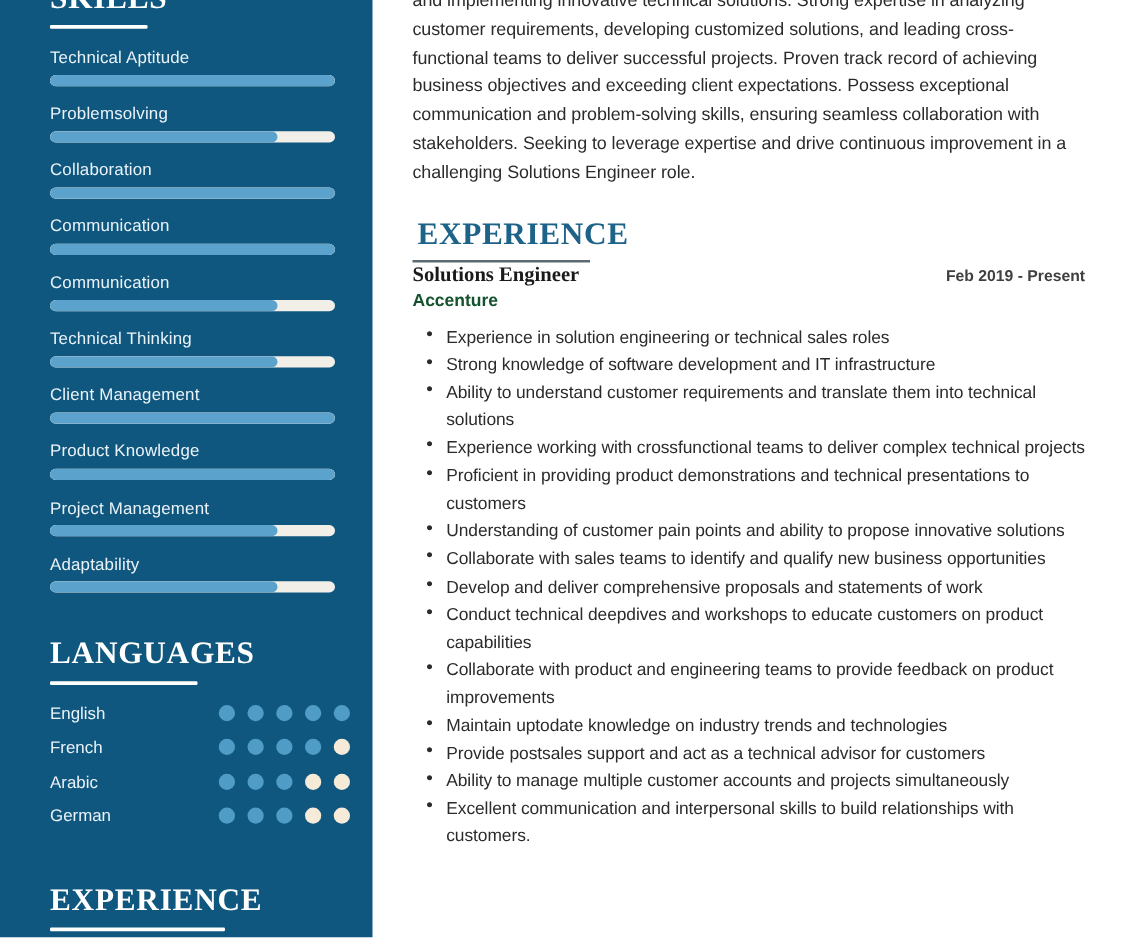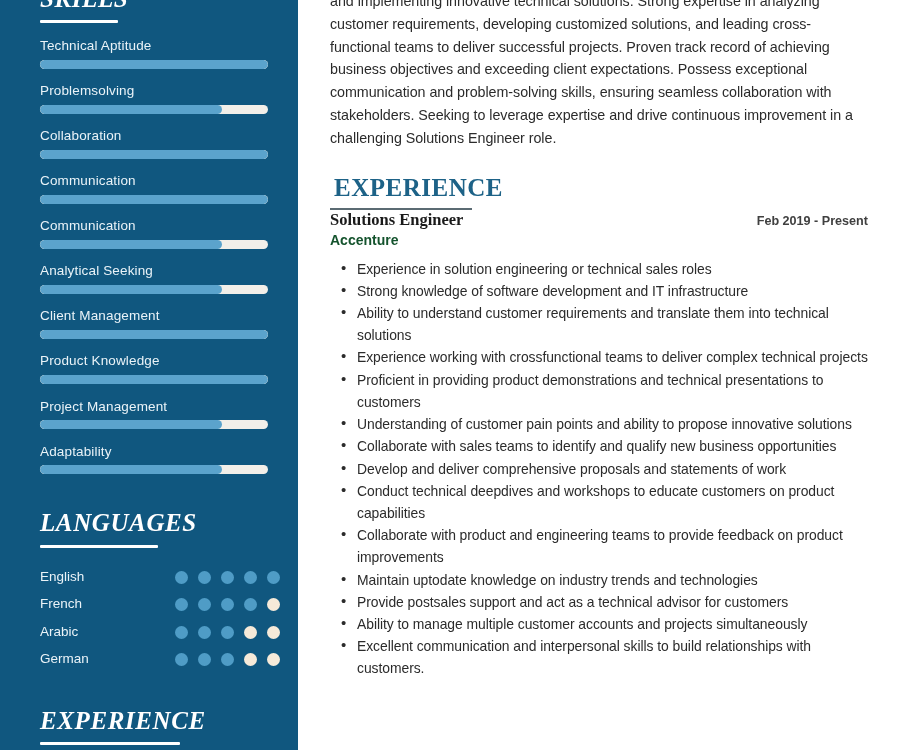--- a/index.html
+++ b/index.html
@@ -34,21 +34,20 @@
   }
   .side-heading-wrap { margin-bottom: 16px; }
   .side-heading {
     font-family: "Liberation Serif", serif;
     font-weight: bold;
     font-size: 25px;
     letter-spacing: 0.6px;
     color: #ffffff;
     margin: 0;
     line-height: 1.05;
-    font-style: italic;
   }
   .side-rule {
     width: 78px;
     height: 3px;
     background: #ffffff;
     margin-top: 8px;
     border-radius: 1px;
   }
   .side-rule.wide { width: 118px; }
   .side-rule.w-edu { width: 140px; }
@@ -74,21 +73,21 @@
     position: absolute;
     left: 0; top: 0; bottom: 0;
     background: #5ba3cc;
     border-radius: 5px;
   }
 
   
   #languages-block { margin-top: 36px; }
   .lang-row {
     display: flex;
-    align-items: center;
+    align-items: flex-start;
     height: 27.5px;
     gap: 15px;
   }
   .lang-name {
     font-size: 13.5px;
     color: #eaf3f8;
     width: 120px;
     flex: 0 0 120px;
     line-height: 1.1;
   }
@@ -223,21 +222,21 @@
               <div class="bar-fill" style="width: 100%; background: rgb(91, 163, 204);"></div>
             </div>
           </div>
           <div class="skill">
             <div class="skill-label">Communication</div>
             <div class="bar-track" style="background: rgb(242, 239, 233);">
               <div class="bar-fill" style="width: 80%; background: rgb(91, 163, 204);"></div>
             </div>
           </div>
           <div class="skill">
-            <div class="skill-label">Analytical Seeking</div>
+            <div class="skill-label">Technical Thinking</div>
             <div class="bar-track" style="background: rgb(242, 239, 233);">
               <div class="bar-fill" style="width: 80%; background: rgb(91, 163, 204);"></div>
             </div>
           </div>
           <div class="skill">
             <div class="skill-label">Client Management</div>
             <div class="bar-track" style="background: rgb(242, 239, 233);">
               <div class="bar-fill" style="width: 100%; background: rgb(91, 163, 204);"></div>
             </div>
           </div>

